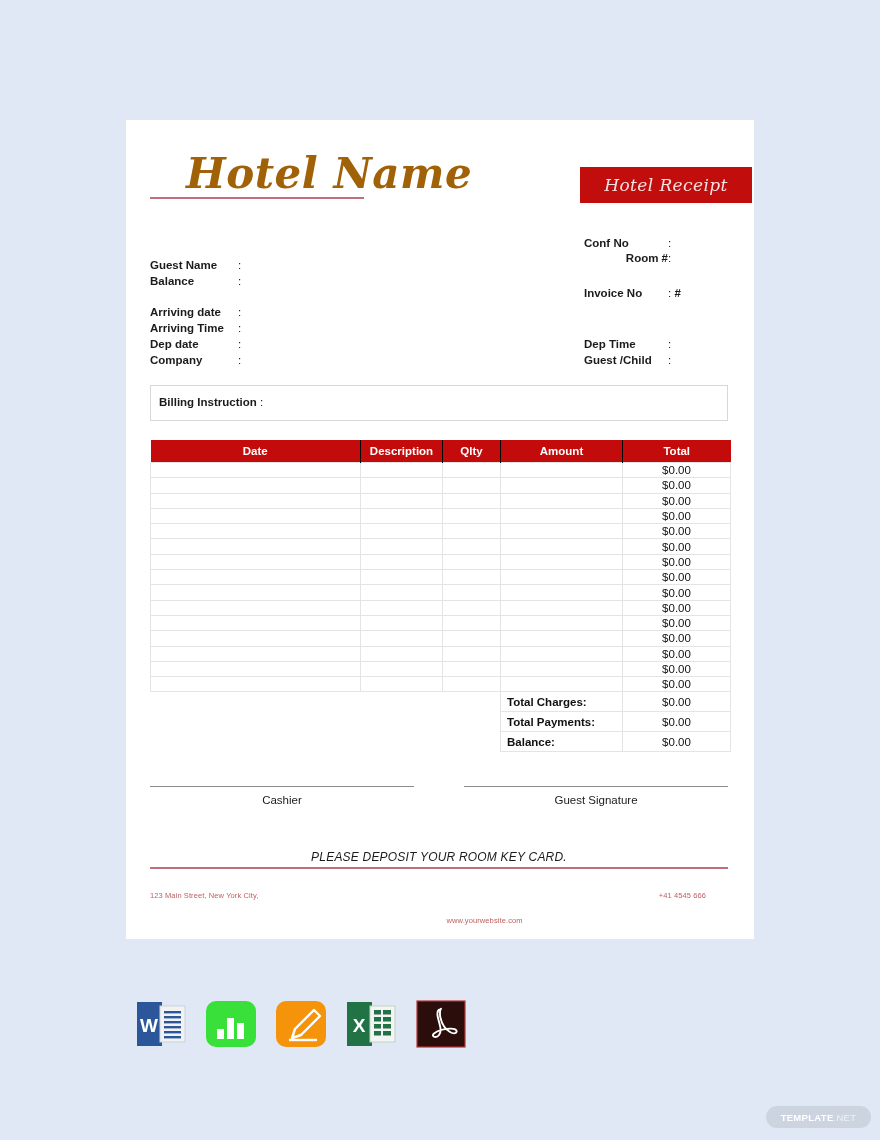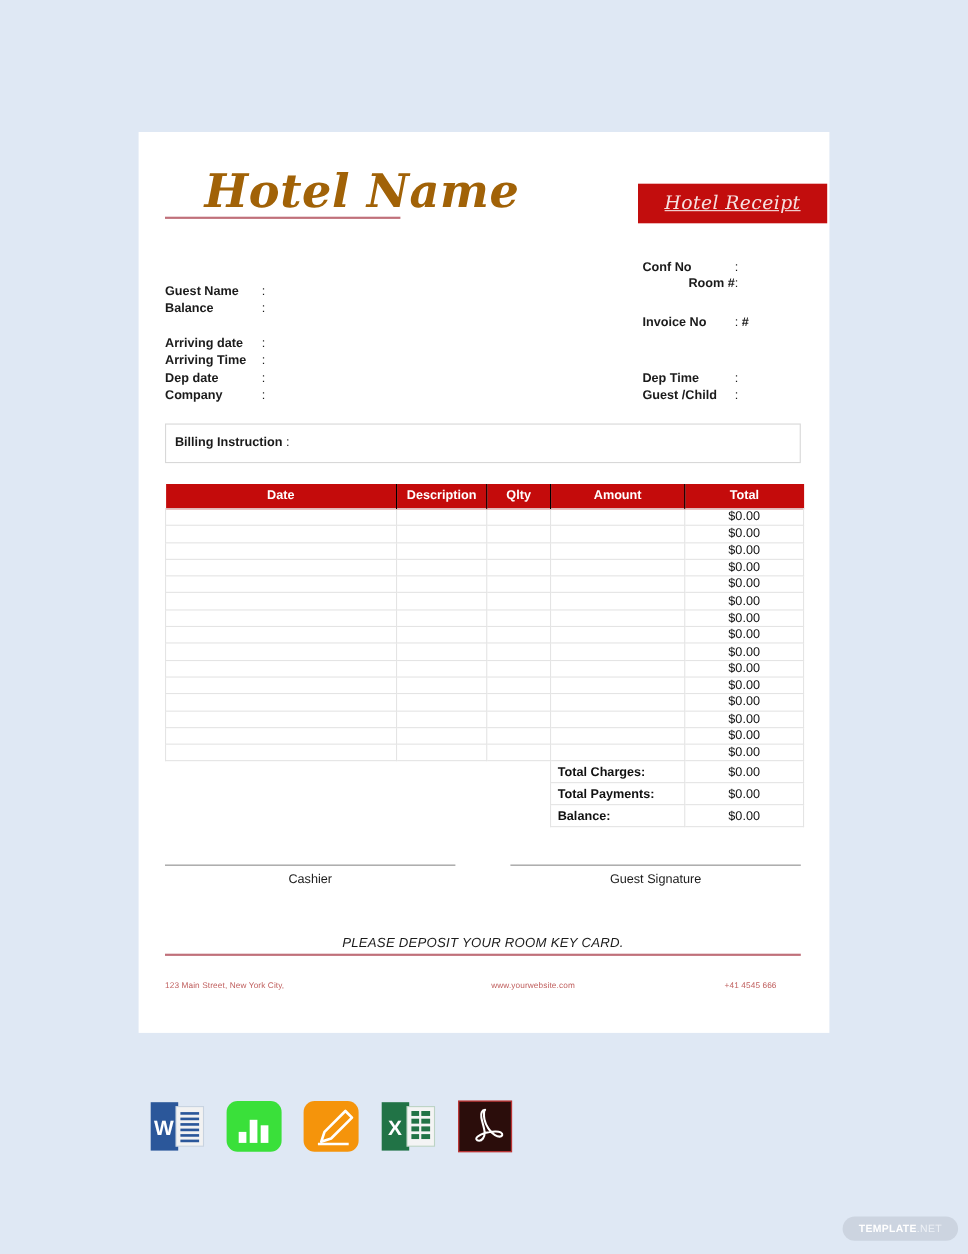--- a/index.html
+++ b/index.html
@@ -69,21 +69,20 @@
     align-items: center;
     justify-content: center;
   }
   .receipt-badge span {
     font-family: "DejaVu Serif", serif;
     font-style: italic;
     font-size: 17px;
     color: #f6e2e2;
     letter-spacing: 0.4px;
     white-space: nowrap;
-    text-decoration: underline;
   }
 
   
   .field {
     position: absolute;
     font-size: 11.5px;
     color: #1b1b1b;
     white-space: nowrap;
     font-weight: bold;
   }
@@ -220,21 +219,21 @@
     position: absolute;
     left: 0px;
     top: 771px;
     width: 578px;
     display: flex;
     justify-content: space-between;
     font-size: 7.5px;
     color: #c0605f;
     letter-spacing: 0.1px;
   }
-  .contact .c-mid  { margin-left: 52px; }
+  .contact .c-mid  { margin-left: 52px; margin-top: 25px; }
   .contact .c-right{ margin-right: 22px; }
 
   
   .icon-row {
     position: absolute;
     left: 133px;
     top: 996px;
     display: flex;
     gap: 14px;
   }

